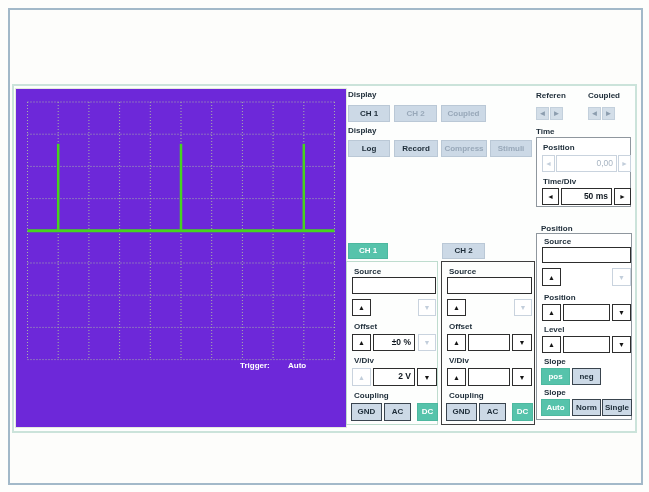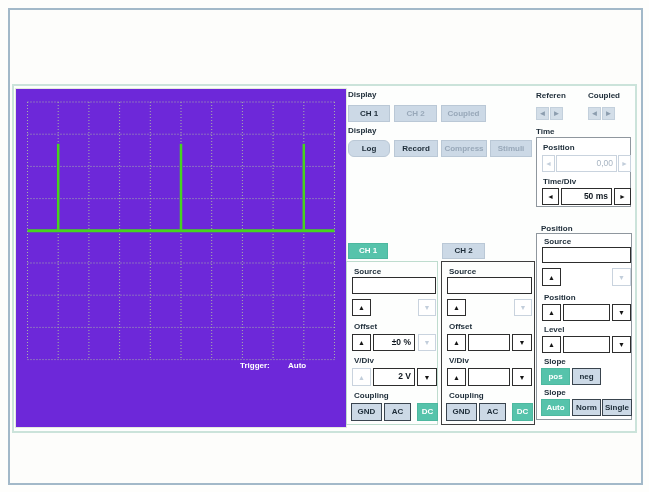--- a/index.html
+++ b/index.html
@@ -65,21 +65,21 @@
     <span class="abs scopetxt" style="left:224px;top:272px;">Trigger:</span>
     <span class="abs scopetxt" style="left:272px;top:272px;">Auto</span>
   </div>
 
   <div class="abs lbl" style="left:348px;top:90px;">Display</div>
   <div class="abs btn" style="left:348px;top:105px;width:42px;height:17px;">CH 1</div>
   <div class="abs btn dis" style="left:394px;top:105px;width:43px;height:17px;">CH 2</div>
   <div class="abs btn dis" style="left:441px;top:105px;width:45px;height:17px;">Coupled</div>
 
   <div class="abs lbl" style="left:348px;top:126px;">Display</div>
-  <div class="abs btn" style="left:348px;top:140px;width:42px;height:17px;border-radius:6px;">Log</div>
+  <div class="abs btn" style="left:348px;top:140px;width:42px;height:17px;">Log</div>
   <div class="abs btn" style="left:394px;top:140px;width:44px;height:17px;">Record</div>
   <div class="abs btn dis" style="left:441px;top:140px;width:46px;height:17px;">Compress</div>
   <div class="abs btn dis" style="left:490px;top:140px;width:42px;height:17px;">Stimuli</div>
 
   <div class="abs lbl" style="left:536px;top:91px;">Referen</div>
   <div class="abs lbl" style="left:588px;top:91px;">Coupled</div>
   <div class="abs spin flat" style="left:536px;top:107px;width:13px;height:13px;">◄</div>
   <div class="abs spin flat" style="left:550px;top:107px;width:13px;height:13px;">►</div>
   <div class="abs spin flat" style="left:588px;top:107px;width:13px;height:13px;">◄</div>
   <div class="abs spin flat" style="left:602px;top:107px;width:13px;height:13px;">►</div>

